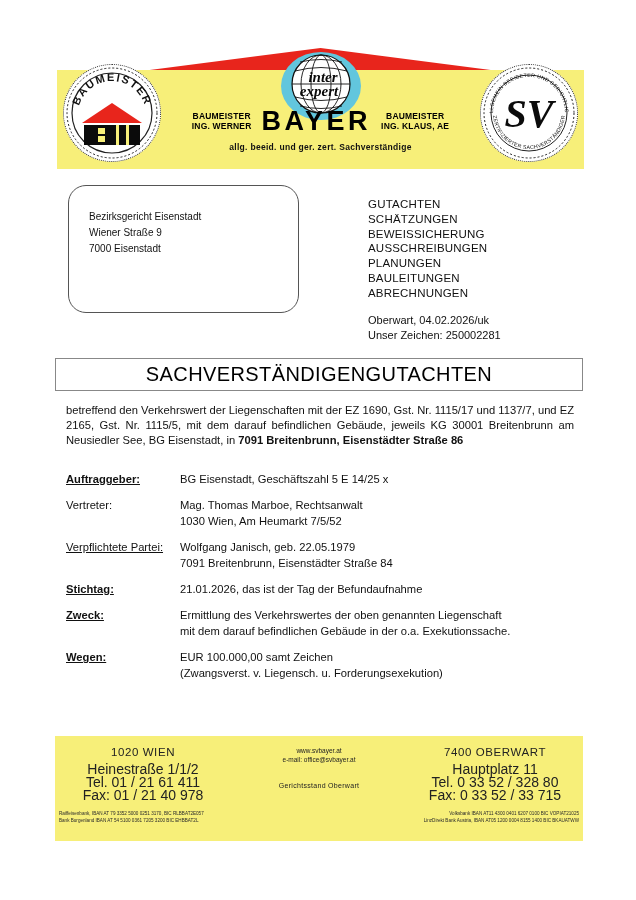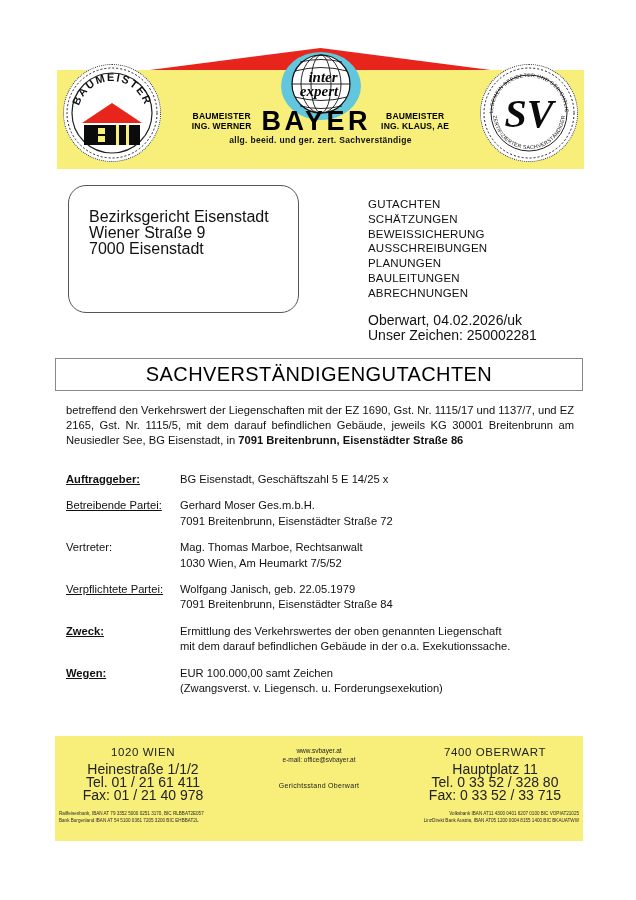--- a/index.html
+++ b/index.html
@@ -100,20 +100,21 @@
     white-space: nowrap;
   }
   .name-main {
     font-size: 27px;
     font-weight: bold;
     letter-spacing: 3.5px;
     color: #000;
     line-height: 1;
   }
   .name-sub {
+    margin-top: 7px;
     font-size: 8.5px;
     font-weight: bold;
     letter-spacing: 0.3px;
     color: #111;
   }
 
   
   .addrbox {
     position: absolute;
     left: 68px;
@@ -121,40 +122,40 @@
     width: 231px;
     height: 128px;
     border: 1px solid #555;
     border-radius: 18px;
     box-sizing: border-box;
   }
   .addrbox .lines {
     position: absolute;
     left: 20px;
     top: 23px;
-    font-size: 16px;
+    font-size: 10px;
     line-height: 16px;
     color: #111;
   }
 
   
   .services {
     position: absolute;
     left: 368px;
     top: 197px;
     font-size: 11.5px;
     line-height: 14.8px;
     letter-spacing: 0.2px;
     color: #111;
   }
   .refblock {
     position: absolute;
     left: 368px;
     top: 313px;
-    font-size: 14px;
+    font-size: 11px;
     line-height: 15px;
     color: #111;
   }
 
   
   .title-box {
     position: absolute;
     left: 55px;
     top: 358px;
     width: 528px;
@@ -383,44 +384,43 @@
 
   <div class="rows">
 
     <div class="row">
       <div class="lab b u"><span>Auftraggeber:</span></div>
       <div class="val">
         <div>BG Eisenstadt, Geschäftszahl 5 E 14/25 x</div>
       </div>
     </div>
 
-    <div class="row">
-      <div class="lab u"><span>Betreibende Partei:</span></div>
-      <div class="val">
-        <div>Gerhard Moser Ges.m.b.H.</div>
-        <div>7091 Breitenbrunn, Eisenstädter Straße 72</div>
-      </div>
-    </div>
 
     <div class="row">
       <div class="lab"><span>Vertreter:</span></div>
       <div class="val">
         <div>Mag. Thomas Marboe, Rechtsanwalt</div>
         <div>1030 Wien, Am Heumarkt 7/5/52</div>
       </div>
     </div>
 
     <div class="row">
       <div class="lab u"><span>Verpflichtete Partei:</span></div>
       <div class="val">
         <div>Wolfgang Janisch, geb. 22.05.1979</div>
         <div>7091 Breitenbrunn, Eisenstädter Straße 84</div>
       </div>
     </div>
 
+    <div class="row">
+      <div class="lab b u"><span>Stichtag:</span></div>
+      <div class="val">
+        <div>21.01.2026, das ist der Tag der Befundaufnahme</div>
+      </div>
+    </div>
 
     <div class="row">
       <div class="lab b u"><span>Zweck:</span></div>
       <div class="val">
         <div>Ermittlung des Verkehrswertes der oben genannten Liegenschaft</div>
         <div>mit dem darauf befindlichen Gebäude in der o.a. Exekutionssache.</div>
       </div>
     </div>
 
     <div class="row">

